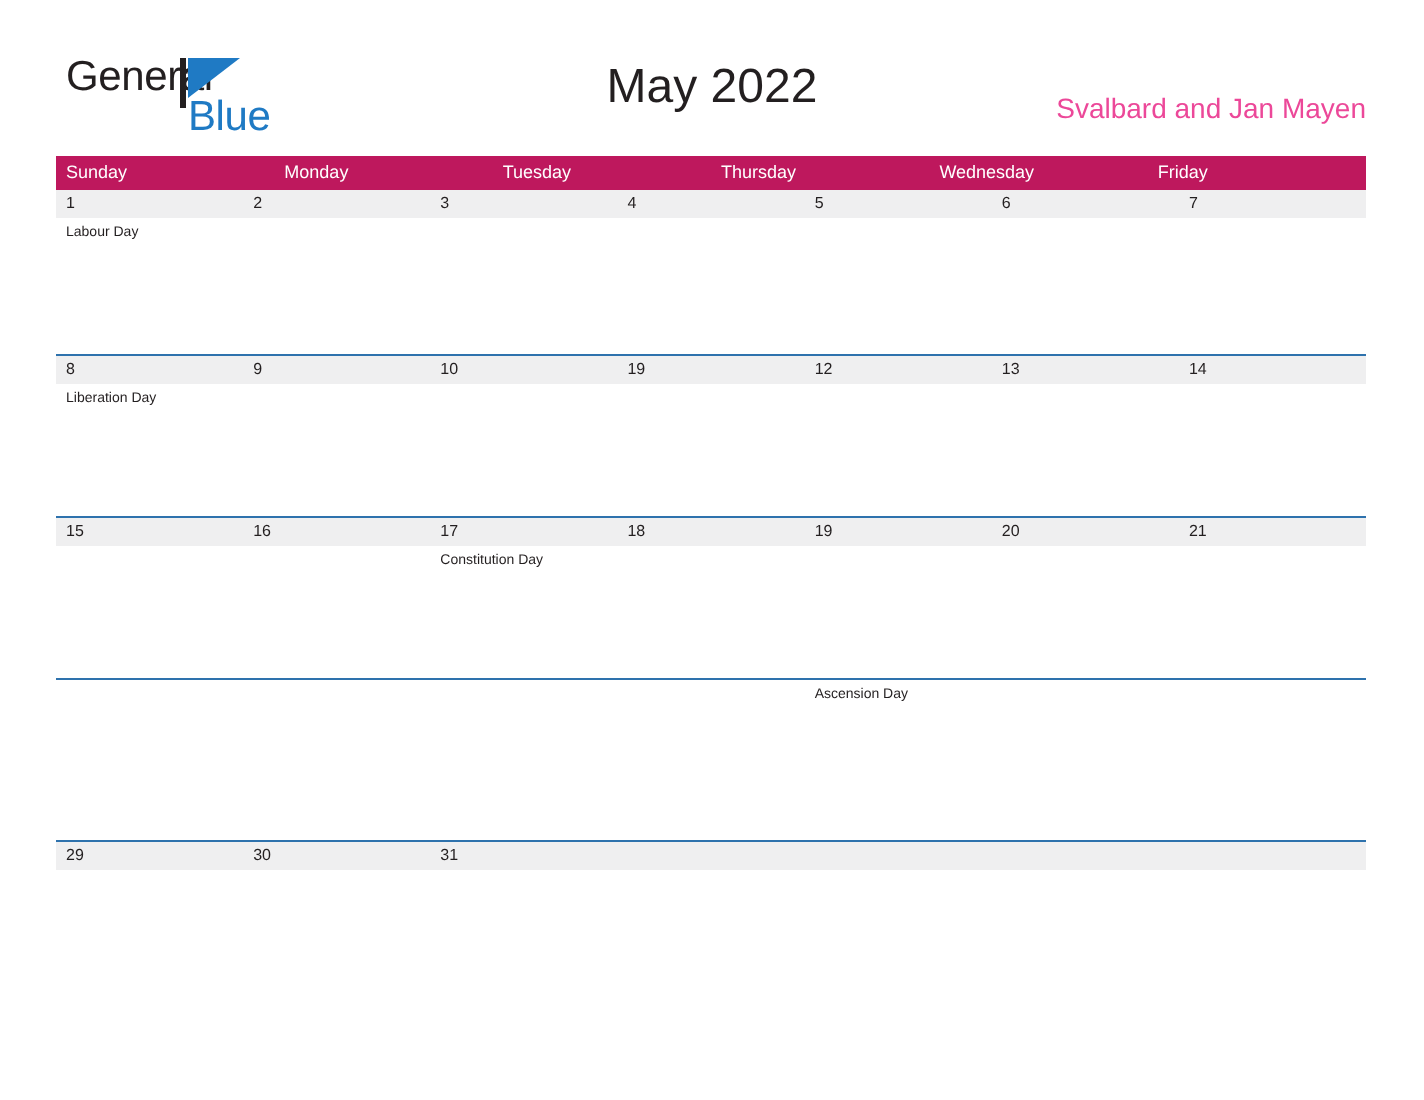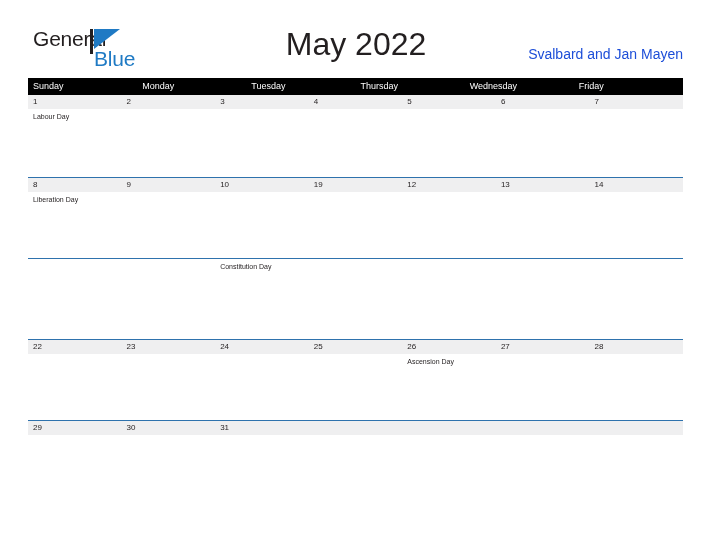--- a/index.html
+++ b/index.html
@@ -65,49 +65,49 @@
     width: 36px;
     height: 25px;
   }
 
   .title {
     position: absolute;
     left: 0;
     top: 27px;
     width: 712px;
     text-align: center;
-    font-size: 32px;
+    font-size: 24px;
     line-height: 34px;
     font-weight: normal;
     color: #231f20;
   }
 
   .region {
     position: absolute;
     right: 29px;
     top: 45px;
     font-size: 14px;
     line-height: 18px;
-    color: #1d4ed8;
+    color: #ec4899;
     white-space: nowrap;
   }
 
   
   .calendar {
     position: absolute;
     left: 28px;
     top: 78px;
     width: 655px;
   }
 
   .weekday-header {
     display: flex;
     width: 100%;
     height: 17px;
-    background: #000000;
+    background: #be185d;
   }
   .weekday-cell {
     flex: 1 1 0;
     min-width: 0;
     color: #ffffff;
     font-size: 9px;
     line-height: 17px;
     padding-left: 5px;
     box-sizing: border-box;
     white-space: nowrap;
@@ -267,20 +267,29 @@
         <div class="event-cell">
             <span class="event-text"></span>
           </div>
         <div class="event-cell">
             <span class="event-text"></span>
           </div>
       </div>
     </div>
 
     <div class="week-row">
+      <div class="daynum-strip">
+        <div class="daynum-cell">15</div>
+        <div class="daynum-cell">16</div>
+        <div class="daynum-cell">17</div>
+        <div class="daynum-cell">18</div>
+        <div class="daynum-cell">19</div>
+        <div class="daynum-cell">20</div>
+        <div class="daynum-cell">21</div>
+      </div>
       <div class="event-strip">
         <div class="event-cell">
             <span class="event-text"></span>
           </div>
         <div class="event-cell">
             <span class="event-text"></span>
           </div>
         <div class="event-cell">
             <span class="event-text">Constitution Day</span>
           </div>
@@ -293,29 +302,20 @@
         <div class="event-cell">
             <span class="event-text"></span>
           </div>
         <div class="event-cell">
             <span class="event-text"></span>
           </div>
       </div>
     </div>
 
     <div class="week-row">
-      <div class="daynum-strip">
-        <div class="daynum-cell">22</div>
-        <div class="daynum-cell">23</div>
-        <div class="daynum-cell">24</div>
-        <div class="daynum-cell">25</div>
-        <div class="daynum-cell">26</div>
-        <div class="daynum-cell">27</div>
-        <div class="daynum-cell">28</div>
-      </div>
       <div class="event-strip">
         <div class="event-cell">
             <span class="event-text"></span>
           </div>
         <div class="event-cell">
             <span class="event-text"></span>
           </div>
         <div class="event-cell">
             <span class="event-text"></span>
           </div>

